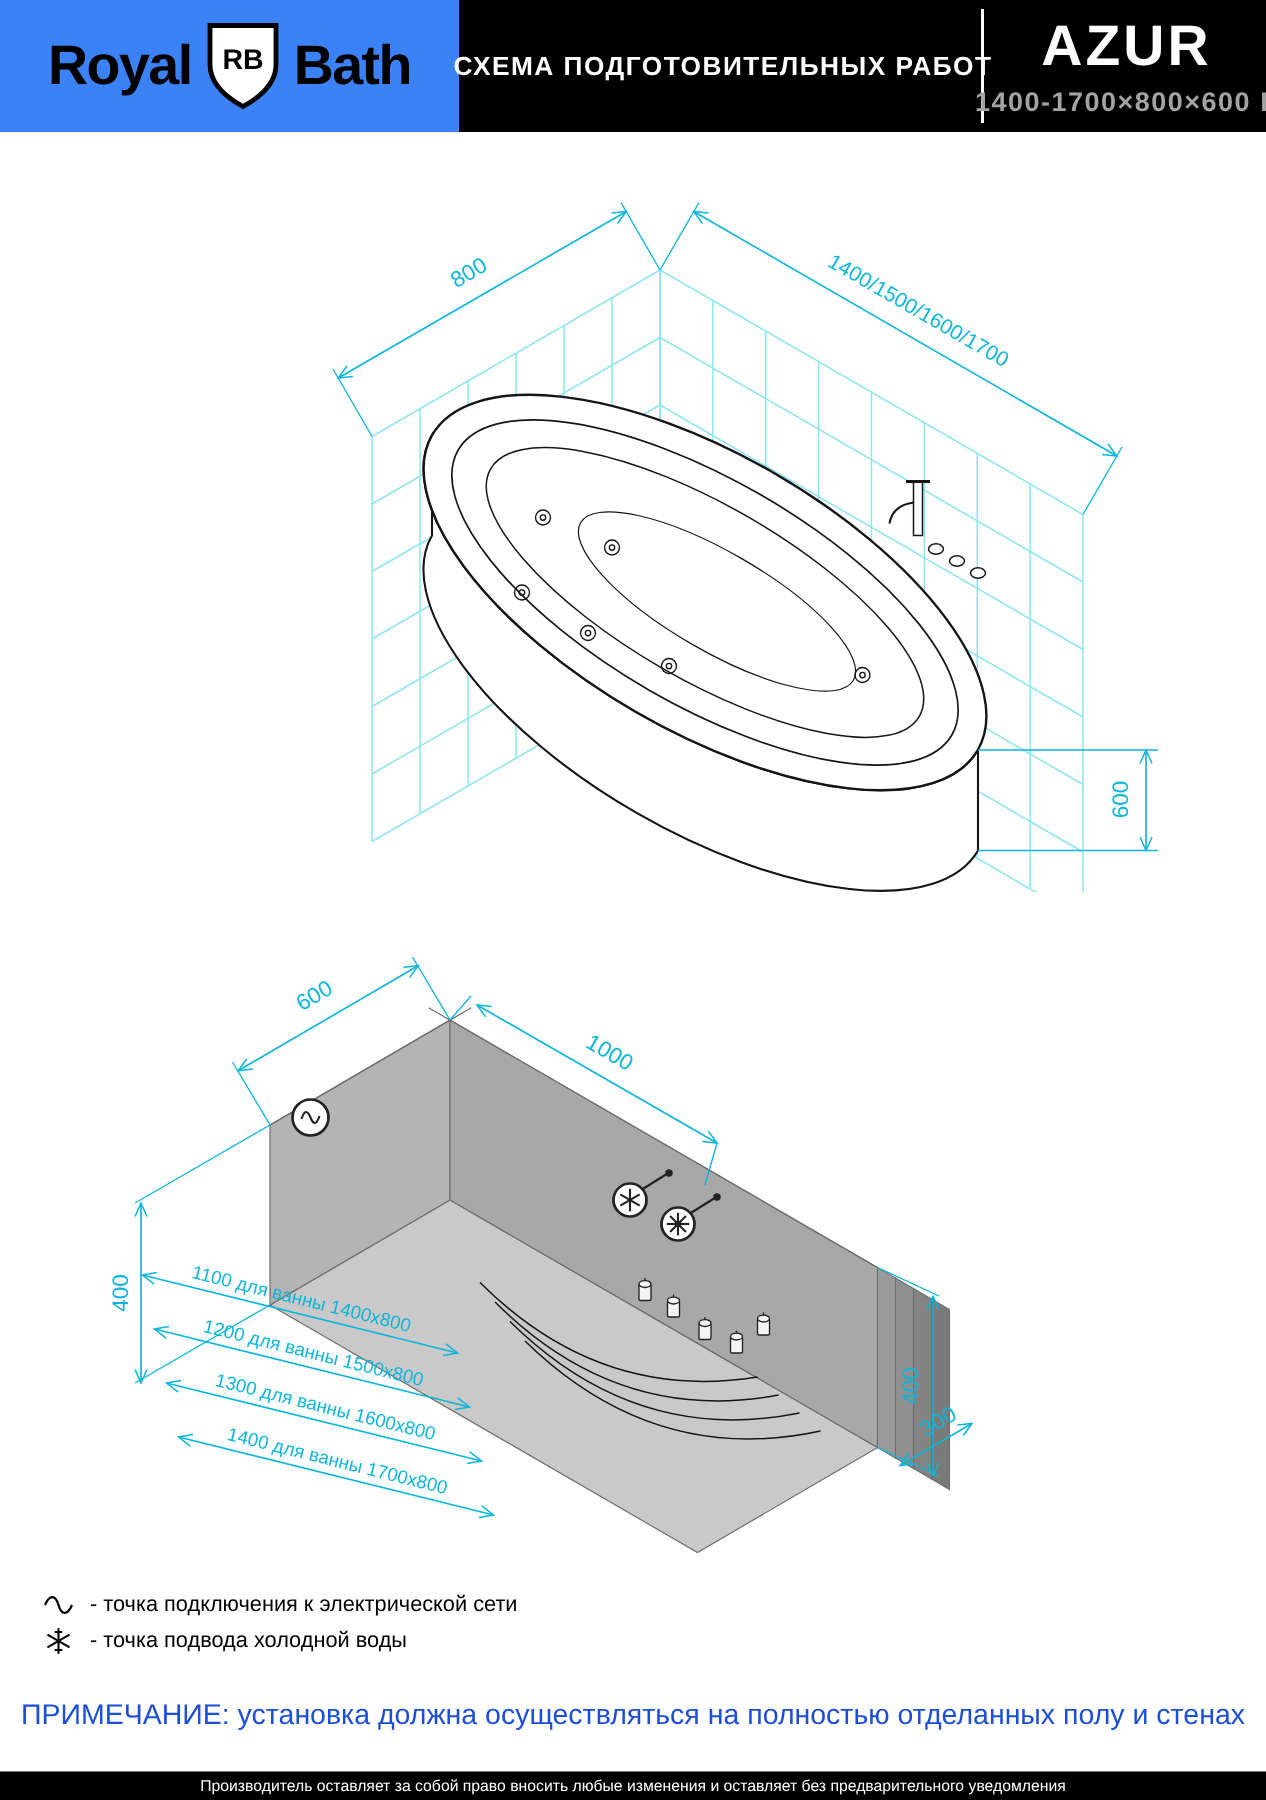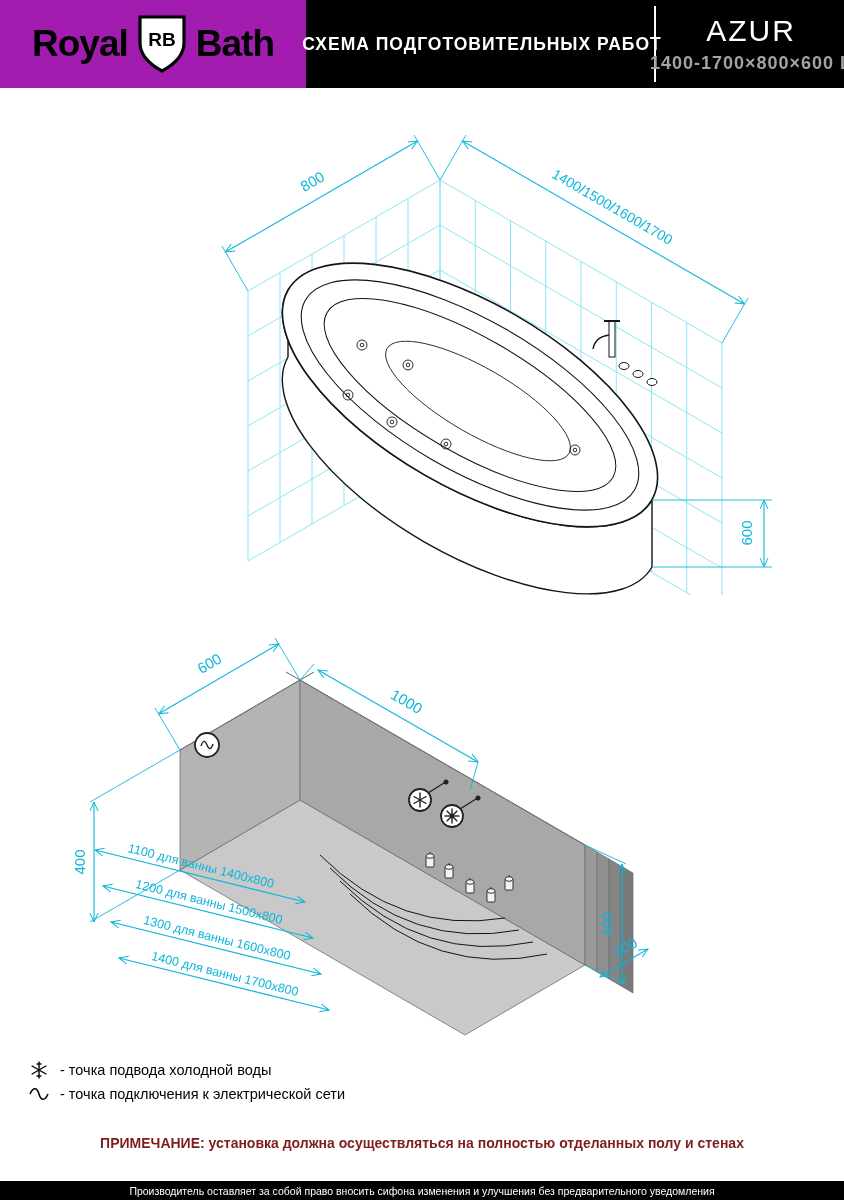--- a/index.html
+++ b/index.html
@@ -2,31 +2,31 @@
 <html><head>
 <meta charset="utf-8">
 <style>
   *{margin:0;padding:0;box-sizing:border-box}
   html,body{background:#fff}
   body{width:844px;height:1200px;font-family:"Liberation Sans",sans-serif}
   .page{position:relative;width:844px;height:1200px;background:#fff;overflow:hidden}
 
   
   .header{position:absolute;top:0;left:0;width:844px;height:88px;background:#000}
-  .logo-box{position:absolute;top:0;left:0;width:306px;height:88px;background:#a21caf;
+  .logo-box{position:absolute;top:0;left:0;width:306px;height:88px;background:#3b82f6;
             display:flex;align-items:center;justify-content:center;gap:7px}
   .logo-word{font-size:37px;font-weight:bold;color:#000;letter-spacing:-1px}
   .shield-wrap{width:54px;height:62px}
   .header-title{position:absolute;left:312px;top:0;width:340px;height:88px;
                 display:flex;align-items:center;justify-content:center;
                 color:#fff;font-weight:bold;font-size:17.5px;letter-spacing:1px;white-space:nowrap}
   .header-divider{position:absolute;left:654px;top:6px;width:2px;height:76px;background:#fff}
   .header-model{position:absolute;left:658px;top:0;width:186px;height:88px;
                 display:flex;flex-direction:column;align-items:center;justify-content:center}
-  .model-name{color:#fff;font-size:30px;font-weight:normal;letter-spacing:2px}
+  .model-name{color:#fff;font-size:38px;font-weight:bold;letter-spacing:2px}
   .model-size{color:#a3a3a3;font-size:18px;font-weight:bold;margin-top:5px;letter-spacing:1px;white-space:nowrap}
 
   
   svg.scene{position:absolute;left:0}
   #svg-top{top:95px}
   #svg-bottom{top:600px}
   svg text{font-family:"Liberation Sans",sans-serif}
   .grid line{stroke:#8ce6f2;stroke-width:1}
   .dimline{stroke:#0cb6da;stroke-width:1.1;fill:none}
   .extline{stroke:#0cb6da;stroke-width:0.9;fill:none}
@@ -47,21 +47,21 @@
   .valve line{stroke:#222;stroke-width:.9}
 
   
   .legend{position:absolute;left:18px;top:1058px}
   .legend-row{display:flex;align-items:center;height:24px}
   .legend-icon{width:42px;display:flex;justify-content:center;align-items:center}
   .legend-label{font-size:14.5px;color:#000}
 
   
   .note{position:absolute;top:1132px;left:0;width:844px;text-align:center;
-        font-weight:bold;font-size:14px;line-height:23px;color:#7f1d1d}
+        font-weight:normal;font-size:19px;line-height:23px;color:#1d4ed8}
   .footer{position:absolute;bottom:0;left:0;width:844px;height:19px;background:#000;
           color:#fff;font-size:10.5px;display:flex;align-items:center;justify-content:center}
 </style>
 </head>
 <body>
 
 <div class="page">
 
   <div class="header">
     <div class="logo-box">
@@ -307,42 +307,42 @@
       <text class="dimtext-s" x="216" y="342" text-anchor="middle" transform="rotate(14 216 342)">1300 для ванны 1600x800</text>
       <line class="dimline" x1="119" y1="358" x2="329" y2="410" marker-start="url(#arrB)" marker-end="url(#arrB)"></line>
       <text class="dimtext-s" x="224" y="378" text-anchor="middle" transform="rotate(14 224 378)">1400 для ванны 1700x800</text>
     </g>
   </svg>
 
   <div class="legend">
     <div class="legend-row">
       <span class="legend-icon">
         <svg width="22" height="22" viewBox="0 0 22 22">
+          <path d="M2,11 C5,4 9,4 11,11 S17,18 20,11" fill="none" stroke="#000" stroke-width="1.5"></path>
+        </svg>
+      </span>
+      <span class="legend-label">- точка подключения к электрической сети</span>
+    </div>
+    <div class="legend-row">
+      <span class="legend-icon">
+        <svg width="22" height="22" viewBox="0 0 22 22">
           <g stroke="#000" stroke-width="1.4" transform="translate(11,11)">
             <line y1="-8.5" y2="8.5"></line>
             <line y1="-8.5" y2="8.5" transform="rotate(60)"></line>
             <line y1="-8.5" y2="8.5" transform="rotate(120)"></line>
             <line x1="-2.5" y1="-6" x2="2.5" y2="-6"></line>
             <line x1="-2.5" y1="6" x2="2.5" y2="6"></line>
           </g>
         </svg>
       </span>
       <span class="legend-label">- точка подвода холодной воды</span>
     </div>
-    <div class="legend-row">
-      <span class="legend-icon">
-        <svg width="22" height="22" viewBox="0 0 22 22">
-          <path d="M2,11 C5,4 9,4 11,11 S17,18 20,11" fill="none" stroke="#000" stroke-width="1.5"></path>
-        </svg>
-      </span>
-      <span class="legend-label">- точка подключения к электрической сети</span>
-    </div>
   </div>
 
   <div class="note">
     <div>ПРИМЕЧАНИЕ: установка должна осуществляться на полностью отделанных полу и стенах</div>
   </div>
 
   <div class="footer">
-    <span>Производитель оставляет за собой право вносить сифона изменения и улучшения без предварительного уведомления</span>
+    <span>Производитель оставляет за собой право вносить любые изменения и оставляет без предварительного уведомления</span>
   </div>
 
 </div>
 
 </body></html>

